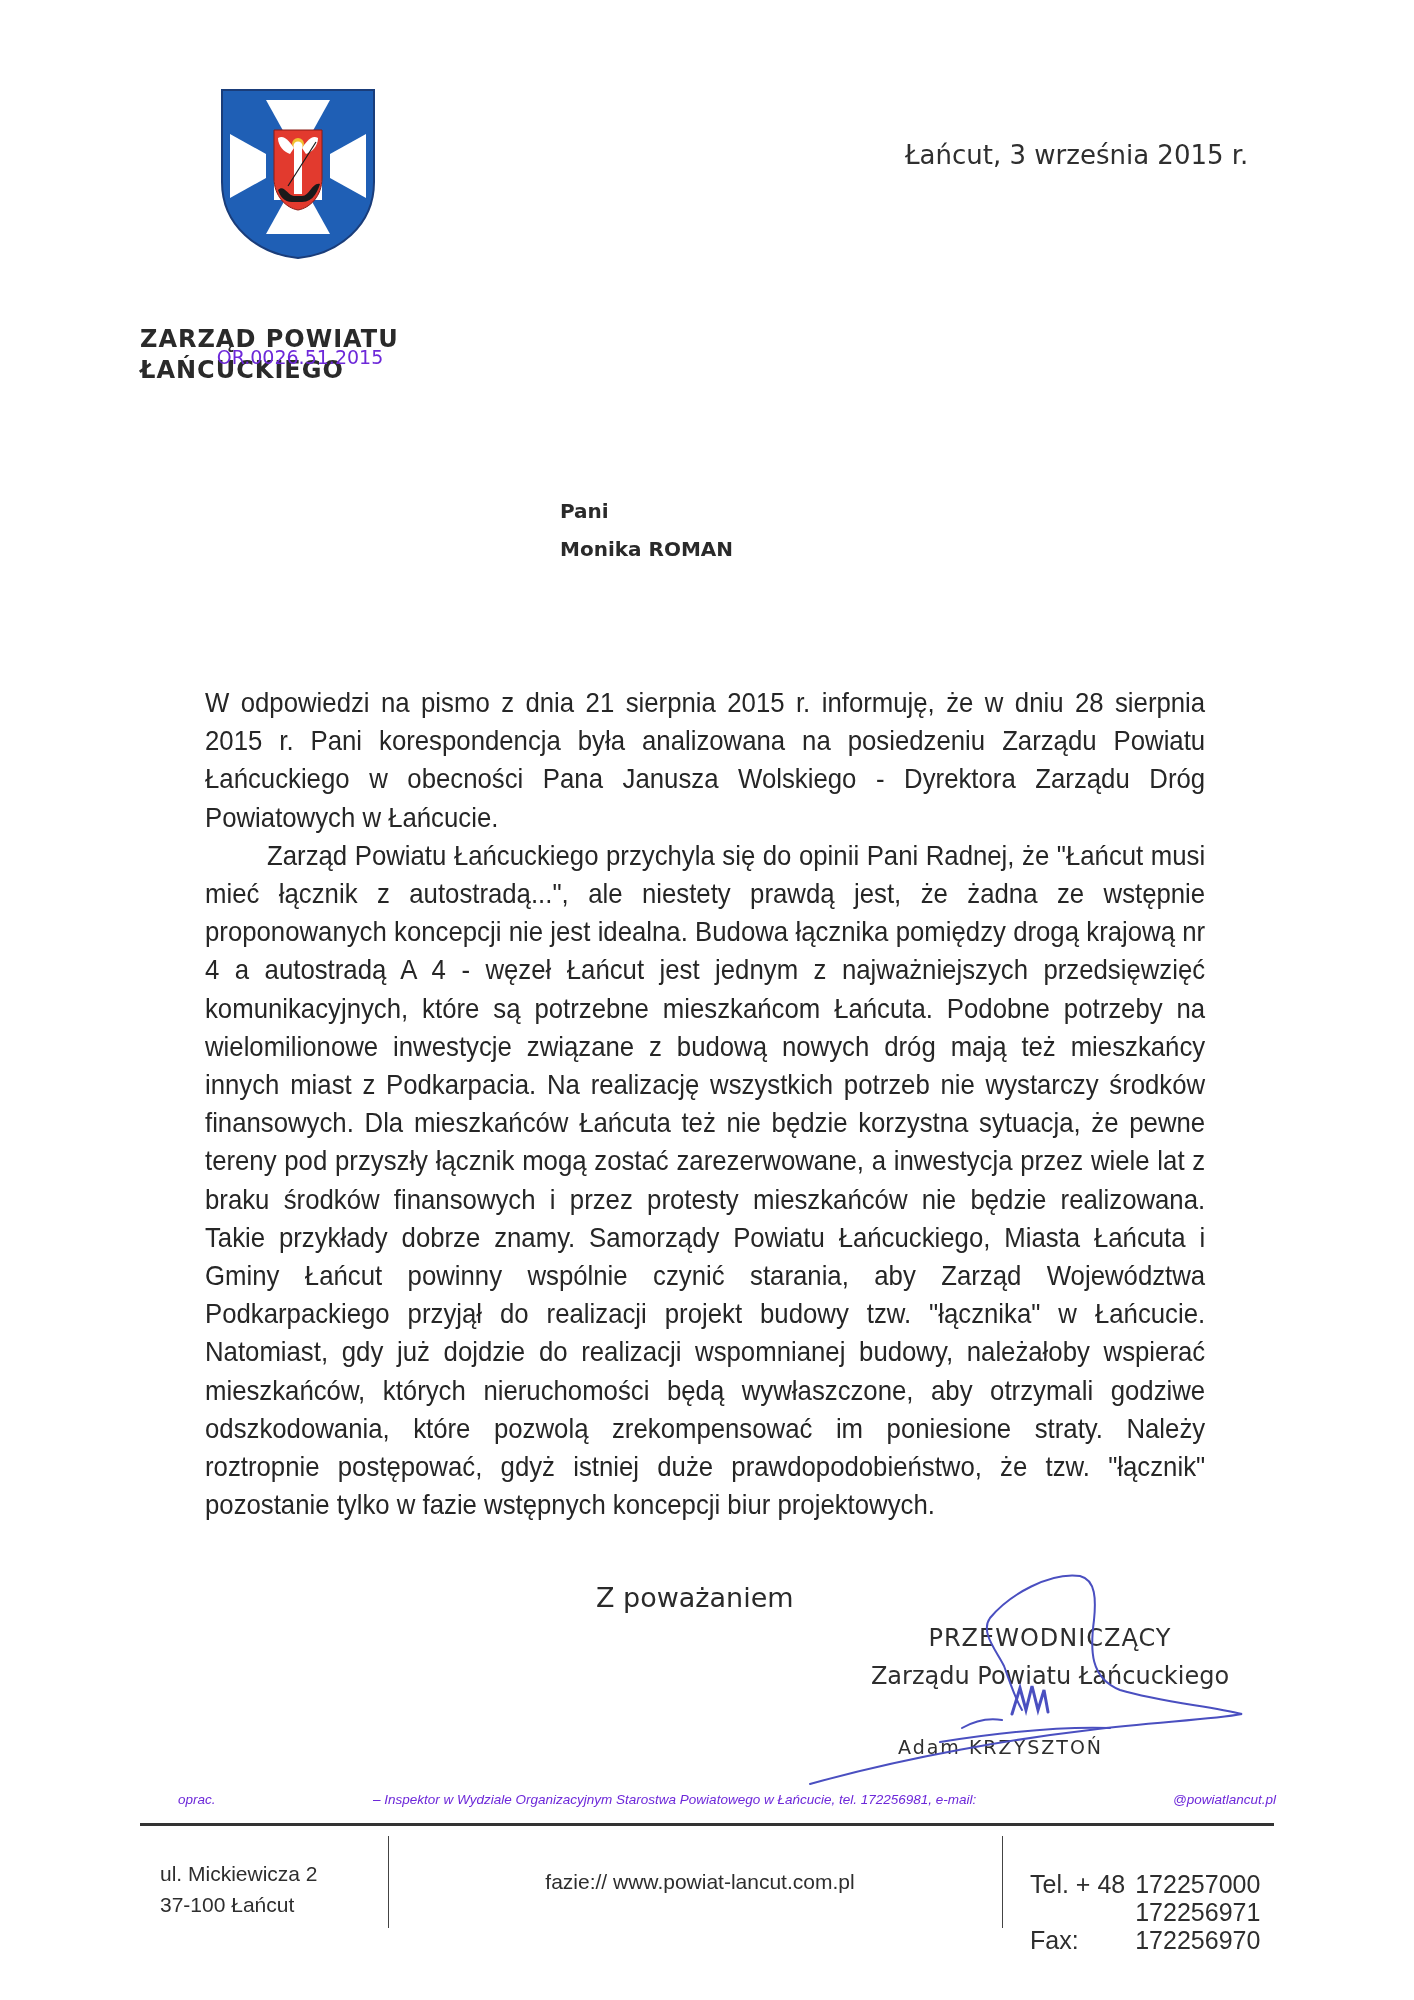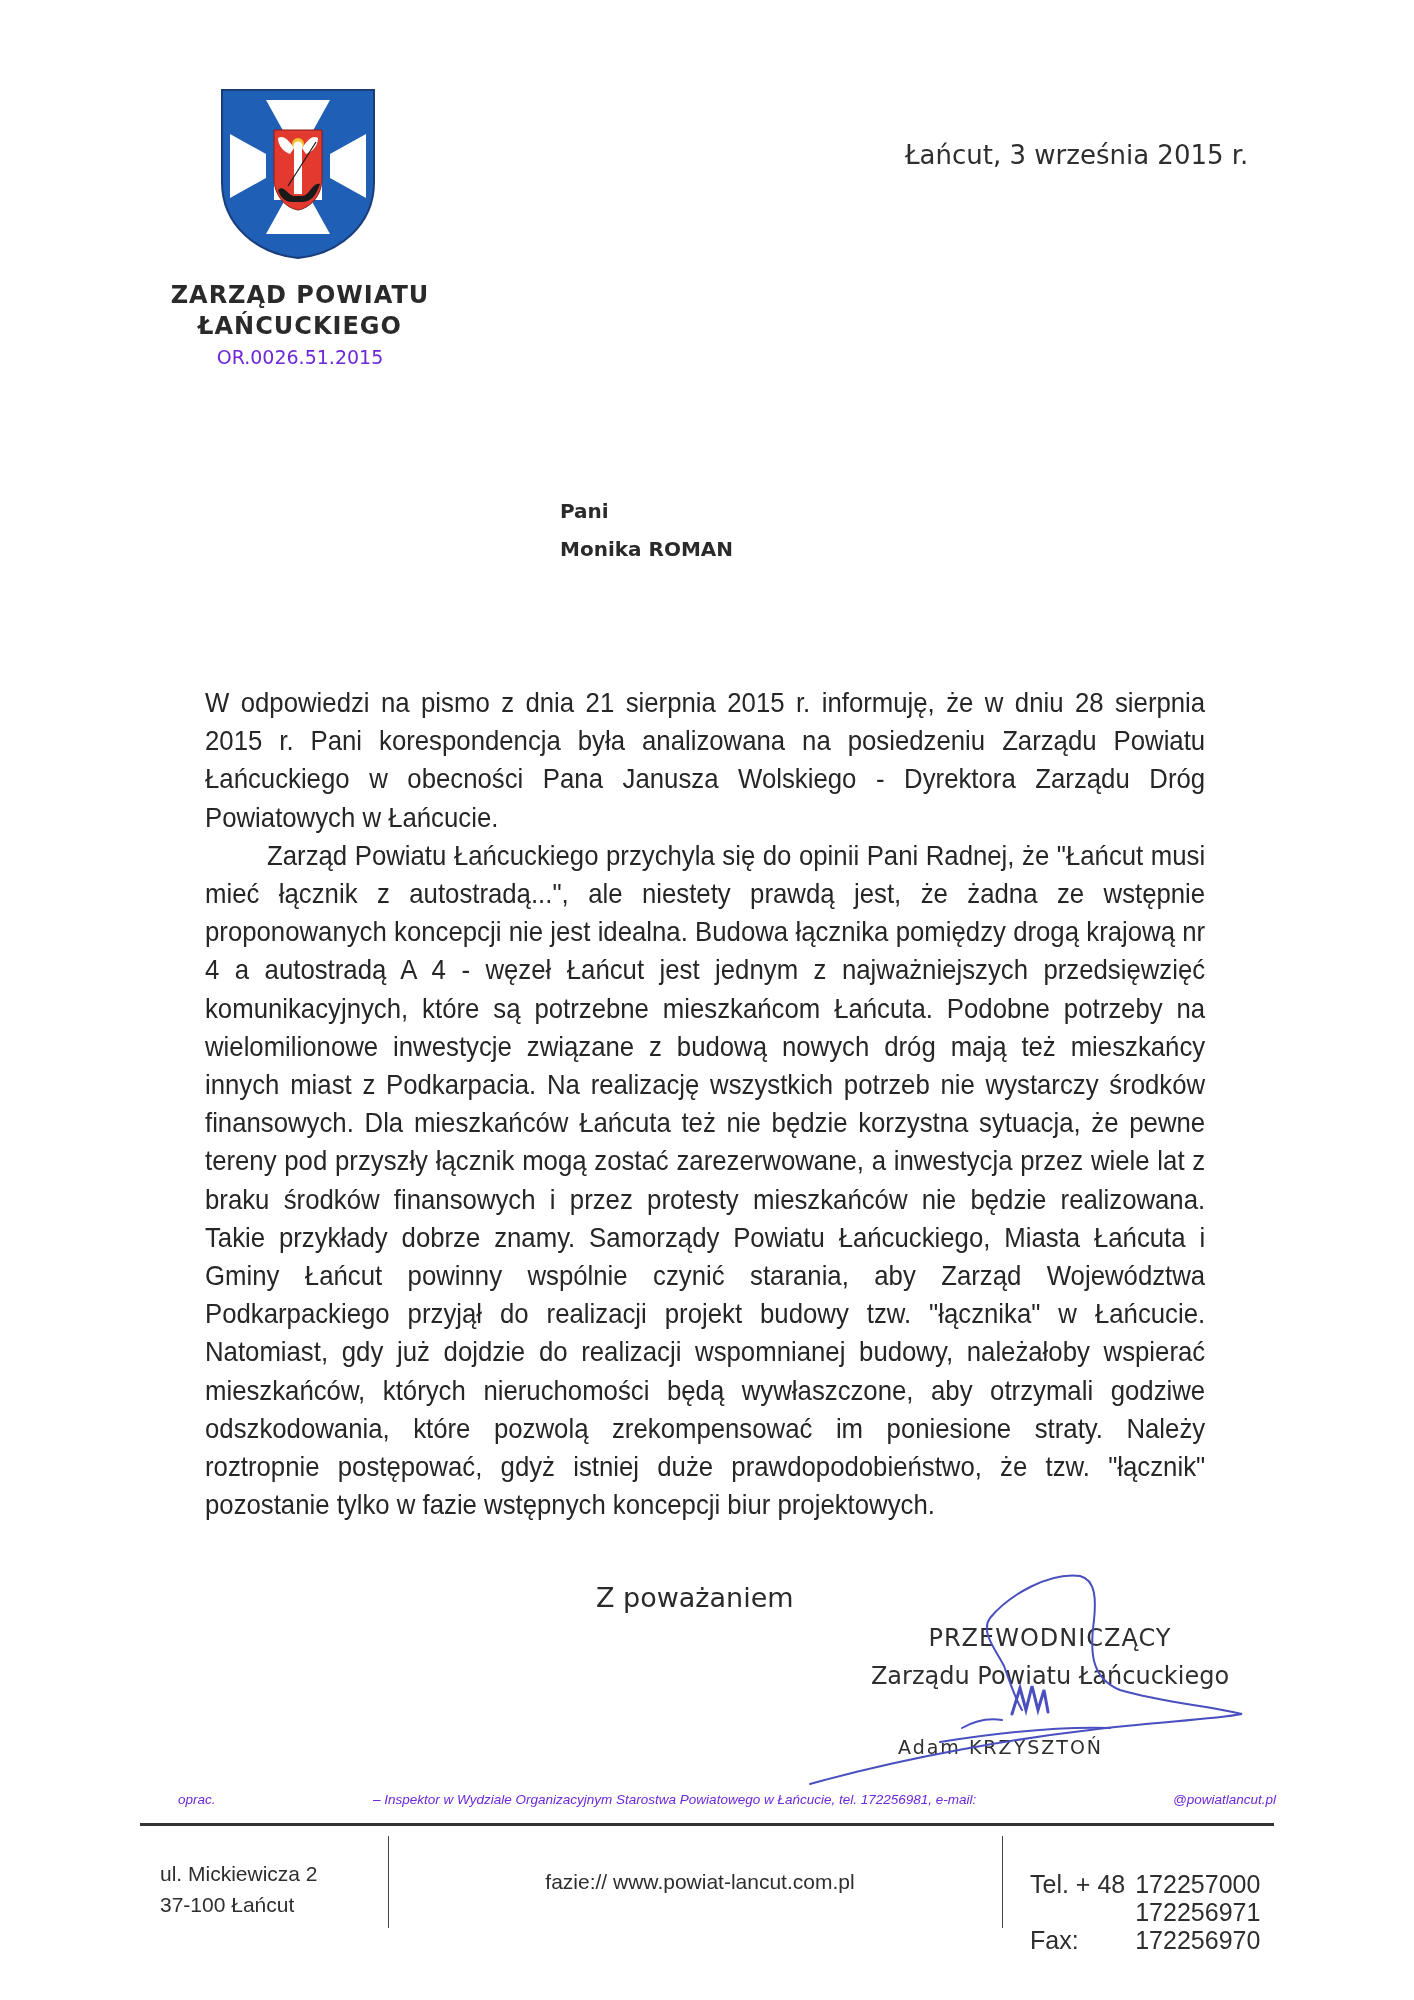--- a/index.html
+++ b/index.html
@@ -3,22 +3,22 @@
 <meta charset="utf-8">
 <style>
   html, body { margin: 0; padding: 0; background: #ffffff; }
   body { width: 1414px; height: 2000px; position: relative; overflow: hidden;
          font-family: "DejaVu Sans", sans-serif; color: #2a2a2a; }
   .abs { position: absolute; }
 
   
   #crest { left: 218px; top: 86px; width: 160px; height: 176px; }
 
-  .org-name { left: 140px; width: 320px; text-align: center; font-weight: bold;
-              font-size: 24px; letter-spacing: 1px; line-height: 31px; color: #2a2a2a; }
+  .org-name { left: 140px; width: 320px; font-weight: bold;
+              font-size: 24px; letter-spacing: 1px; line-height: 31px; color: #2a2a2a; margin-top: 44px; }
   .ref { left: 140px; width: 320px; top: 346px; text-align: center; font-size: 19px; color: #6d28d9; }
 
   .date { left: 905px; top: 140px; font-size: 26px; color: #2f2f2f; }
 
   .recipient { left: 560px; top: 492px; font-weight: bold; font-size: 20px; line-height: 38px; color: #2a2a2a; }
   .recipient div { white-space: nowrap; }
 
   .body-text { left: 205px; top: 684px; width: 1064px; font-family: "Liberation Sans", sans-serif;
                font-size: 27.4px; line-height: 38.2px; color: #262626; text-align: justify;
                transform: scaleX(0.94); transform-origin: left top; }

